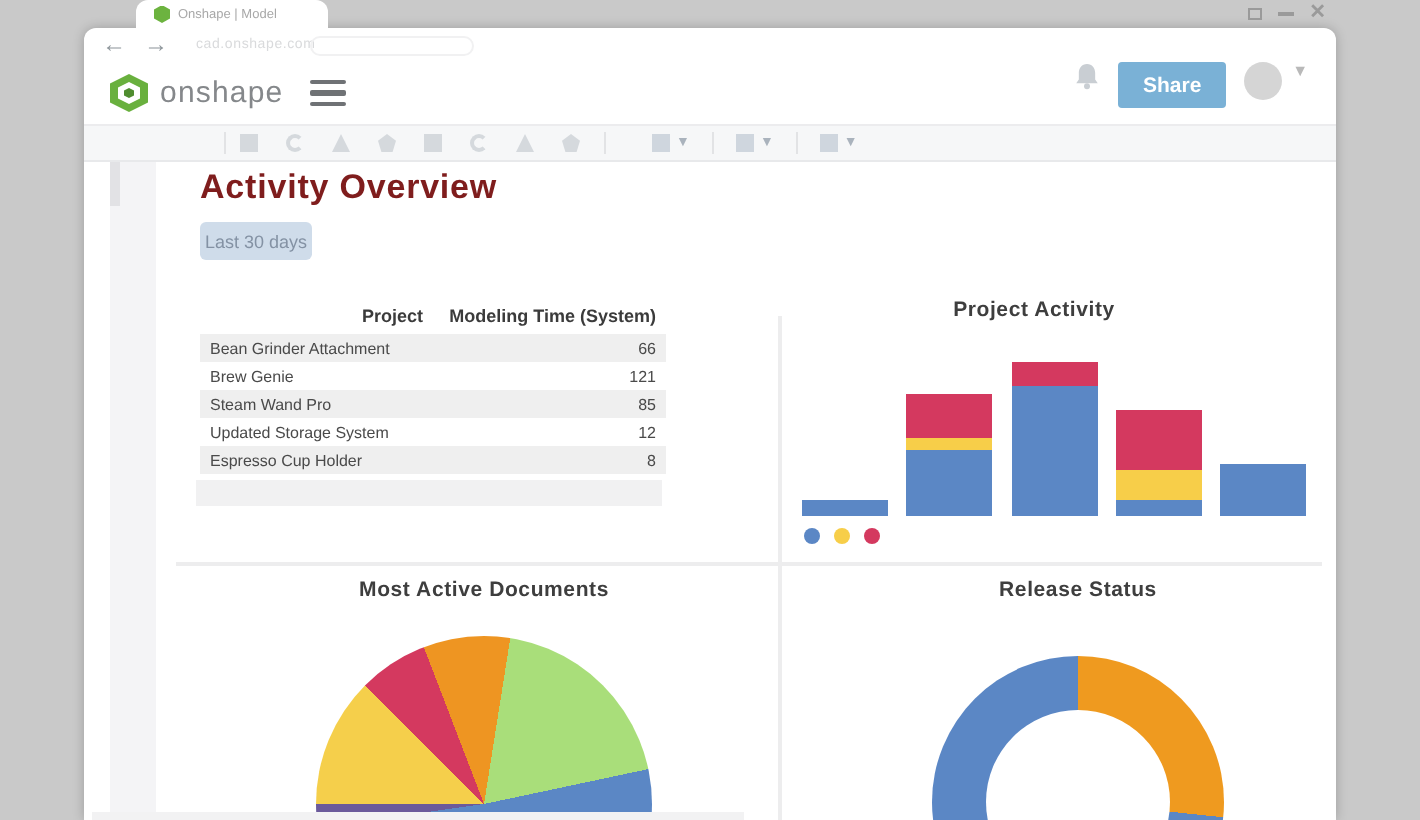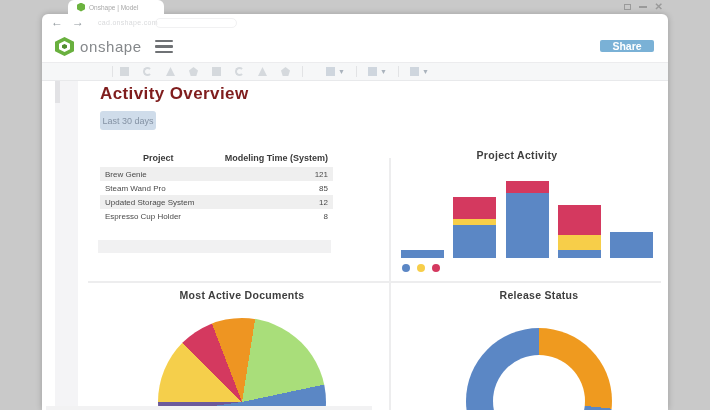--- a/index.html
+++ b/index.html
@@ -35,21 +35,21 @@
   .app-header { position:absolute; left:0; top:17px; width:100%; height:31px; display:flex; align-items:center; }
   .logo-hex { position:relative; width:19px; height:19px; margin-left:13px;
               background:#69b03e; clip-path:polygon(50% 0,100% 25%,100% 75%,50% 100%,0 75%,0 25%); }
   .logo-hex .mid { position:absolute; left:4px; top:4px; width:11px; height:11px; background:#fff;
               clip-path:polygon(50% 0,100% 25%,100% 75%,50% 100%,0 75%,0 25%); }
   .logo-hex .core { position:absolute; left:7px; top:7px; width:5px; height:5px; background:#4f8d2f;
               clip-path:polygon(50% 0,100% 25%,100% 75%,50% 100%,0 75%,0 25%); }
   .brand { font-size:15px; color:#85888b; letter-spacing:.6px; margin-left:6px; }
   .hamburger { margin-left:13px; display:flex; flex-direction:column; gap:3px; }
   .hamburger span { display:block; width:18px; height:2.5px; background:#6f7275; border-radius:1px; }
-  .hdr-right { position:absolute; right:14px; top:0; height:31px; display:flex; align-items:flex-start; gap:9px;flex-direction:column; }
+  .hdr-right { position:absolute; right:14px; top:0; height:31px; display:flex; align-items:flex-start; gap:9px; }
   .bell { width:13px; height:14px; }
   .share-btn { width:54px; height:23px; background:#7ab1d6; border-radius:2px; color:#fff;
                font-size:10.5px; font-weight:bold; display:flex; align-items:center; justify-content:center; }
   .avatar { width:19px; height:19px; border-radius:50%; background:#d5d5d5; }
   .avatar-caret { font-size:8px; color:#b9b9b9; margin-left:-4px; }
 
   
   .app-toolbar { position:absolute; left:0; top:48px; width:100%; height:19px; background:#f6f7f8;
                  border-top:1px solid #ececee; border-bottom:1px solid #e8e9eb;
                  display:flex; align-items:center; }
@@ -74,21 +74,21 @@
   .filter-pill { position:absolute; left:58px; top:97px; width:56px; height:19px; background:#cfdcea;
                  border-radius:3px; color:#8492a4; font-size:9px;
                  display:flex; align-items:center; justify-content:center; }
 
   .v-div { position:absolute; left:347px; top:144px; width:2px; bottom:0; background:#ededee; }
   .h-div { position:absolute; left:46px; top:267px; width:573px; height:2px; background:#ededee; }
 
   
   .ptable { position:absolute; left:58px; top:136px; width:233px; border-collapse:collapse;
             font-size:8px; color:#4a4a4a; table-layout:fixed; }
-  .ptable th { font-size:9px; font-weight:bold; color:#3b3b3b; padding:3px 5px 4px; text-align:center; }
+  .ptable th { font-size:9px; font-weight:bold; color:#3b3b3b; padding:3px 5px 4px; text-align:right; }
   .ptable th.num, .ptable td.num { text-align:right; }
   .ptable td { padding:2.5px 5px; }
   .ptable tbody tr:nth-child(odd) { background:#efefef; }
   .ph-bar { position:absolute; left:56px; top:226px; width:233px; height:13px; background:#f1f1f2; }
 
   
   .chart-title { position:absolute; text-align:center; font-size:10.5px; font-weight:bold;
                  color:#3e3e3e; letter-spacing:.3px; }
   .t-bar { left:340px; top:135px; width:270px; }
   .t-pie { left:60px;  top:275px; width:280px; }
@@ -198,20 +198,24 @@
 
   <table class="ptable">
     <thead>
       <tr>
         <th>Project</th>
         <th class="num">Modeling Time (System)</th>
       </tr>
     </thead>
     <tbody>
         <tr>
+          <td>Bean Grinder Attachment</td>
+          <td class="num">66</td>
+        </tr>
+        <tr>
           <td>Brew Genie</td>
           <td class="num">121</td>
         </tr>
         <tr>
           <td>Steam Wand Pro</td>
           <td class="num">85</td>
         </tr>
         <tr>
           <td>Updated Storage System</td>
           <td class="num">12</td>

